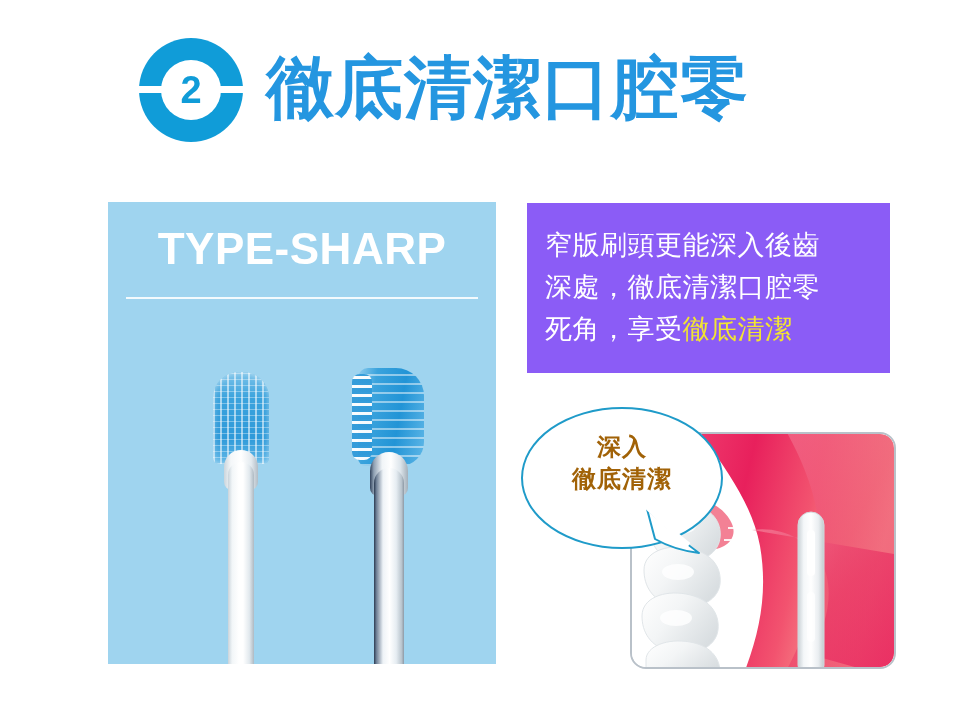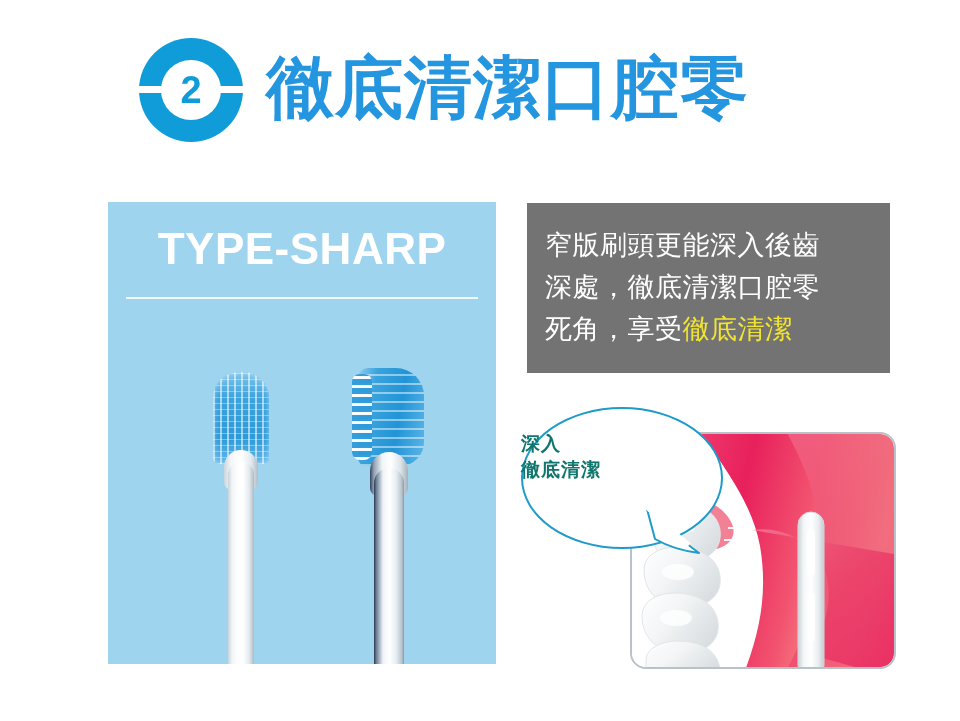--- a/index.html
+++ b/index.html
@@ -206,21 +206,21 @@
       #ffffff 0px, #ffffff 3px,
       #2f9ad9 3px, #2f9ad9 9px);
     opacity: 0.95;
   }
 
   
   #desc-box {
     position: absolute;
     left: 527px; top: 203px;
     width: 363px; height: 170px;
-    background: #737373;
+    background: #8b5cf6;
     padding: 22px 18px 0 18px;
   }
   #desc-text {
     font-size: 27px;
     line-height: 1.55;
     color: #ffffff;
     letter-spacing: 0.5px;
   }
   #desc-text .hl { color: #f2e531; }
 
@@ -240,24 +240,25 @@
   }
   #speech-bubble .tail {
     position: absolute;
     left: 122px; top: 96px;
     width: 62px; height: 54px;
   }
   #bubble-text {
     position: absolute;
     left: 0; top: 24px;
     width: 202px;
-    font-size: 19px;
+    text-align: center;
+    font-size: 24px;
     font-weight: bold;
     line-height: 1.35;
-    color: #0f766e;
+    color: #a16207;
     letter-spacing: 1px;
     z-index: 2;
   }
 
   
   #illustration-panel {
     position: absolute;
     left: 630px; top: 432px;
     width: 266px; height: 237px;
     border: 2px solid #b9c1c9;

